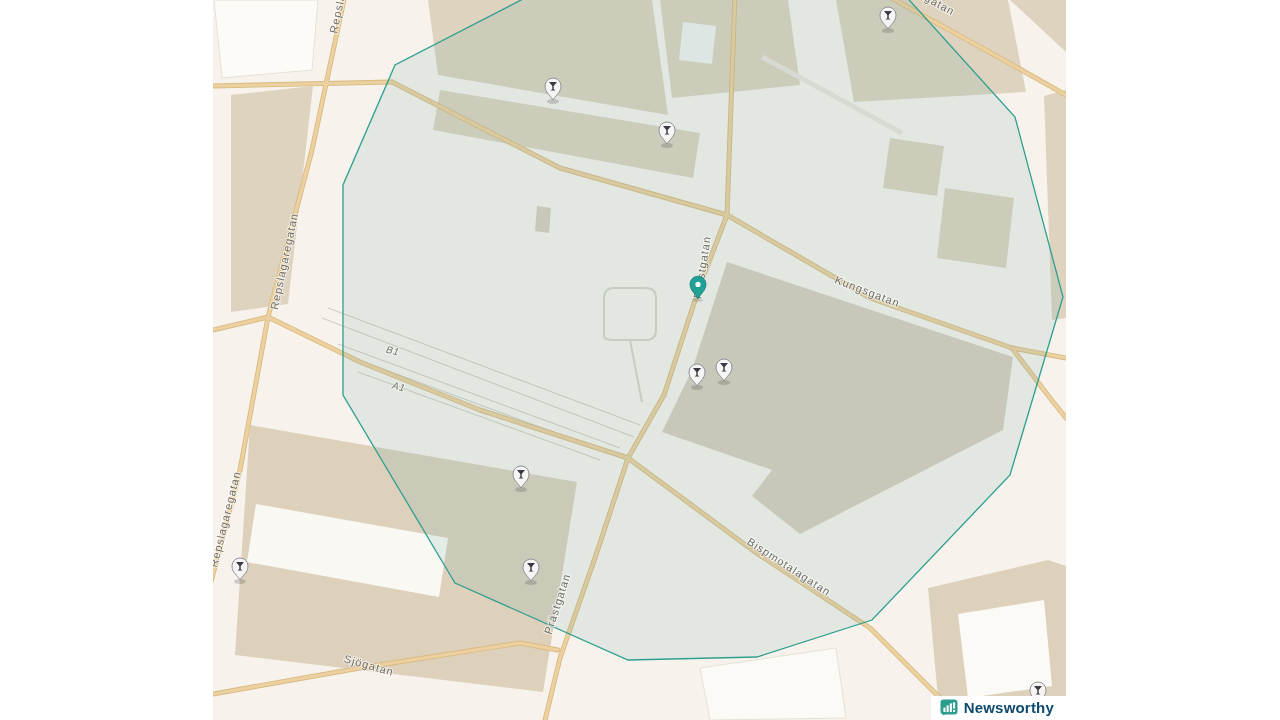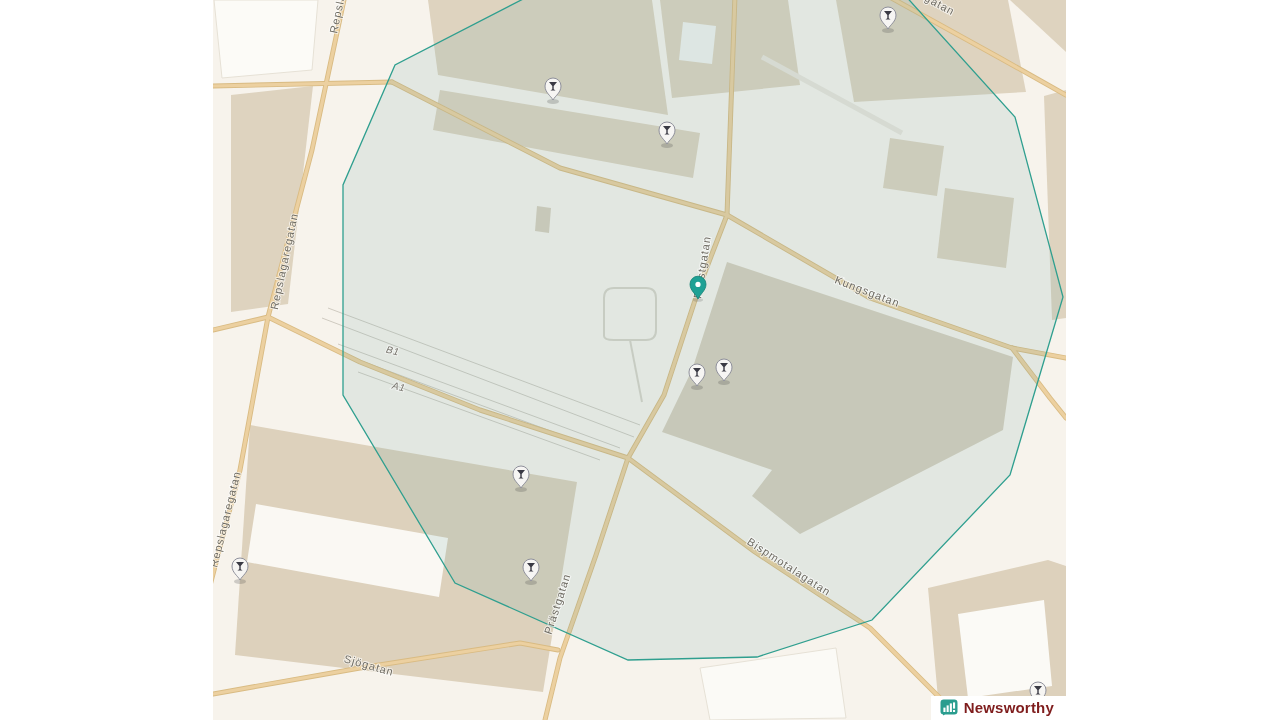--- a/index.html
+++ b/index.html
@@ -132,19 +132,19 @@
     <div class="brand">
       <svg width="18" height="18" viewBox="0 0 18 18">
         <path d="M3,16.6 L3,14 L7,14 Z" id="brand-icon-tail" fill="#2a9d8f"></path>
         <rect id="brand-icon-bg" x="0.5" y="0.5" width="17" height="15" rx="3.2" fill="#2a9d8f"></rect>
         <rect x="3.4" y="8.6" width="2.1" height="4.4" fill="#ffffff"></rect>
         <rect x="6.6" y="6.4" width="2.1" height="6.6" fill="#ffffff"></rect>
         <rect x="9.8" y="4.4" width="2.1" height="8.6" fill="#ffffff"></rect>
         <rect x="13" y="3.4" width="2.1" height="6.2" fill="#ffffff"></rect>
         <rect x="13" y="11" width="2.1" height="2" fill="#ffffff"></rect>
       </svg>
-      <span class="wordmark" style="color: #7f1d1d;">Newsworthy</span>
+      <span class="wordmark" style="color: #0c4a6e;">Newsworthy</span>
     </div>
   </div>
 
   <div class="margin left"></div>
   <div class="margin right"></div>
 </div>
 
 </body></html>

